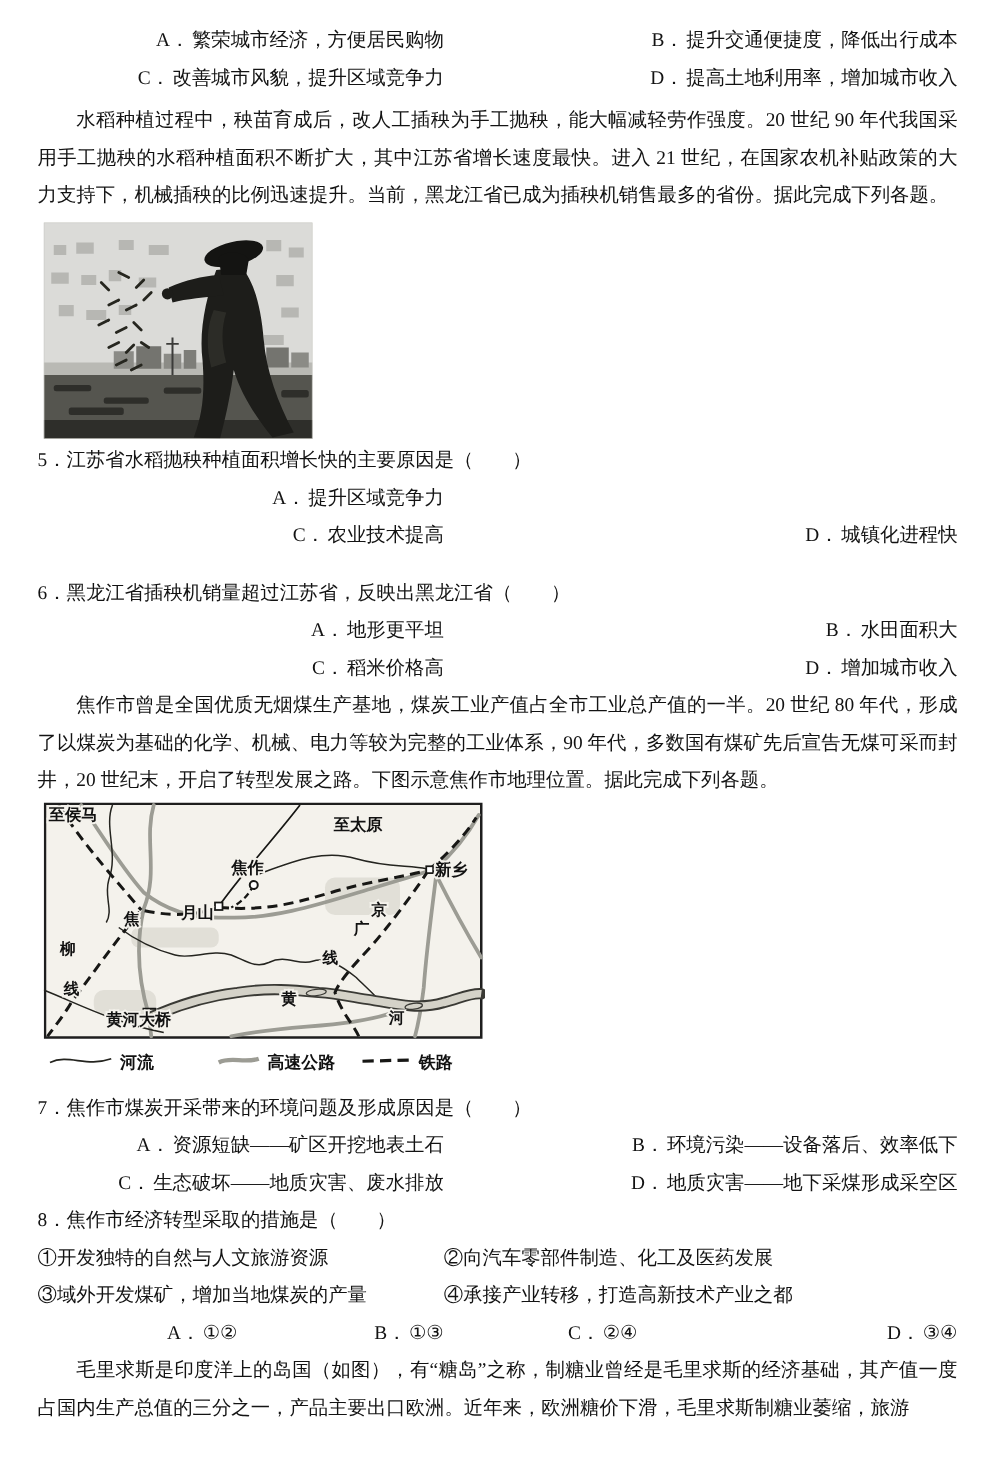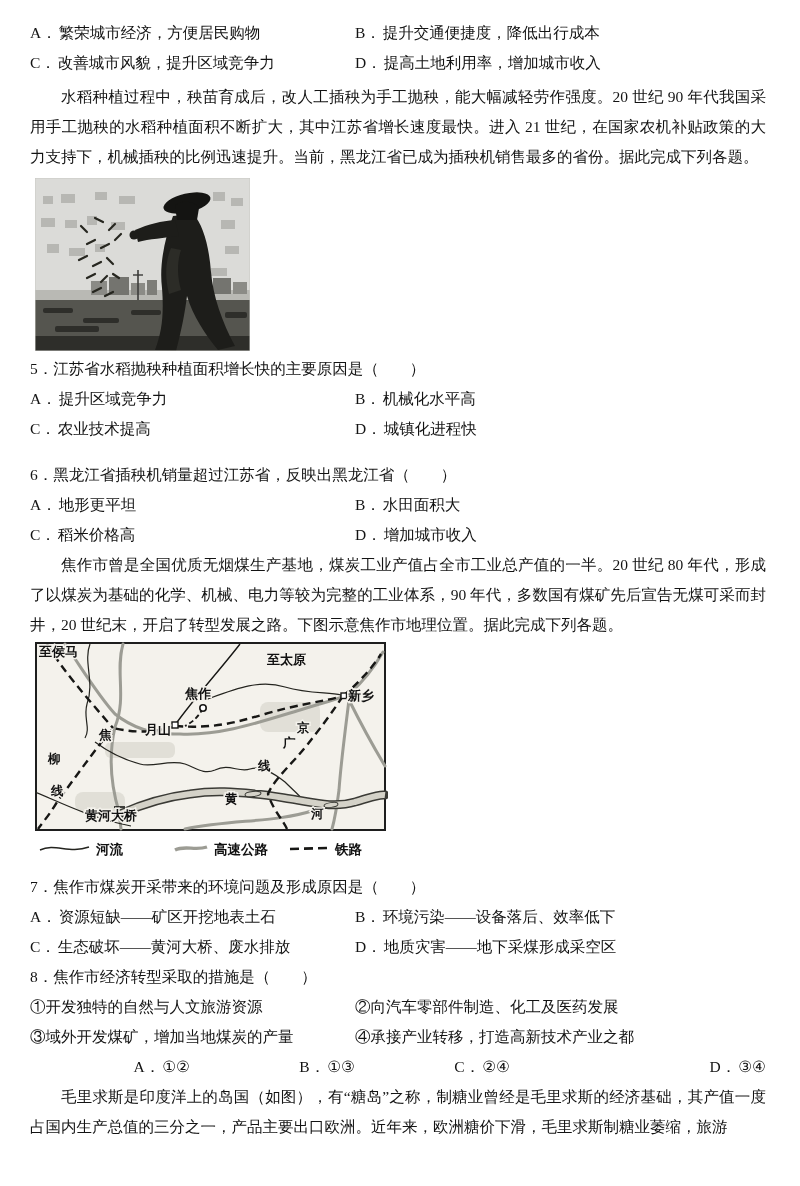--- a/index.html
+++ b/index.html
@@ -2,21 +2,21 @@
 <html><head>
 <meta charset="utf-8">
 <style>
   html,body{margin:0;padding:0;}
   body{
     width:800px;height:1186px;background:#ffffff;color:#131313;
     font-family:"Liberation Serif","DejaVu Serif",serif;
     font-size:15.5px;overflow:hidden;
   }
   .content{padding:18px 34px 0 30px;}
-  .optrow{display:grid;grid-template-columns:325px 1fr;line-height:30px;}
+  .optrow{display:grid;grid-template-columns:325px 1fr;line-height:30px;text-align:right;}
   .lbl{margin-right:2px;}
   .para{line-height:30px;text-align:justify;text-indent:2em;}
   .qstem{line-height:30px;font-family:Liberation Serif, serif;}
   .photo-wrap{margin:6px 0 0 5px;width:215px;height:173px;}
   .map-wrap{margin:2px 0 0 5px;width:353px;height:218px;}
   .q8-items{display:grid;grid-template-columns:325px 1fr;line-height:30px;}
   .q8-answers{display:grid;grid-template-columns:160px 165px 155px auto;line-height:30px;text-align:right;}
   svg text{font-family:"Liberation Serif","DejaVu Serif",serif;fill:#111;}
   .maplabel{font-size:13px;font-weight:700;paint-order:stroke;stroke:#f4f2ec;stroke-width:3px;}
   .linechar{font-size:12.5px;font-weight:700;paint-order:stroke;stroke:#f4f2ec;stroke-width:3px;}
@@ -109,21 +109,20 @@
         <path d="M136,70 C130,84 130,100 134,116 L146,112 C142,98 142,84 146,72 Z" fill="#2c2c27"></path>
       </g>
       <rect x="0" y="0" width="215" height="173" fill="none" stroke="#c9c9c4" stroke-width="1"></rect>
     </svg>
   </div>
 
   <div style="margin-top:3px">
     <div class="qstem"><span>5．</span><span>江苏省水稻抛秧种植面积增长快的主要原因是（　　）</span></div>
     <div class="optrow">
       <div><span class="lbl">A．</span><span>提升区域竞争力</span></div>
-      <div><span class="lbl">B．</span><span>机械化水平高</span></div>
     </div>
     <div class="optrow">
       <div><span class="lbl">C．</span><span>农业技术提高</span></div>
       <div><span class="lbl">D．</span><span>城镇化进程快</span></div>
     </div>
   </div>
 
   <div style="margin-top:16px">
     <div class="qstem"><span>6．</span><span>黑龙江省插秧机销量超过江苏省，反映出黑龙江省（　　）</span></div>
     <div class="optrow">
@@ -216,21 +215,21 @@
     </svg>
   </div>
 
   <div style="margin-top:12px">
     <div class="qstem"><span>7．</span><span>焦作市煤炭开采带来的环境问题及形成原因是（　　）</span></div>
     <div class="optrow">
       <div><span class="lbl">A．</span><span>资源短缺——矿区开挖地表土石</span></div>
       <div><span class="lbl">B．</span><span>环境污染——设备落后、效率低下</span></div>
     </div>
     <div class="optrow">
-      <div><span class="lbl">C．</span><span>生态破坏——黄河大桥、废水排放</span></div>
+      <div><span class="lbl">C．</span><span>生态破坏——地质灾害、废水排放</span></div>
       <div><span class="lbl">D．</span><span>地质灾害——地下采煤形成采空区</span></div>
     </div>
   </div>
 
   <div>
     <div class="qstem"><span>8．</span><span>焦作市经济转型采取的措施是（　　）</span></div>
     <div class="q8-items">
       <div>①开发独特的自然与人文旅游资源</div>
       <div>②向汽车零部件制造、化工及医药发展</div>
     </div>

